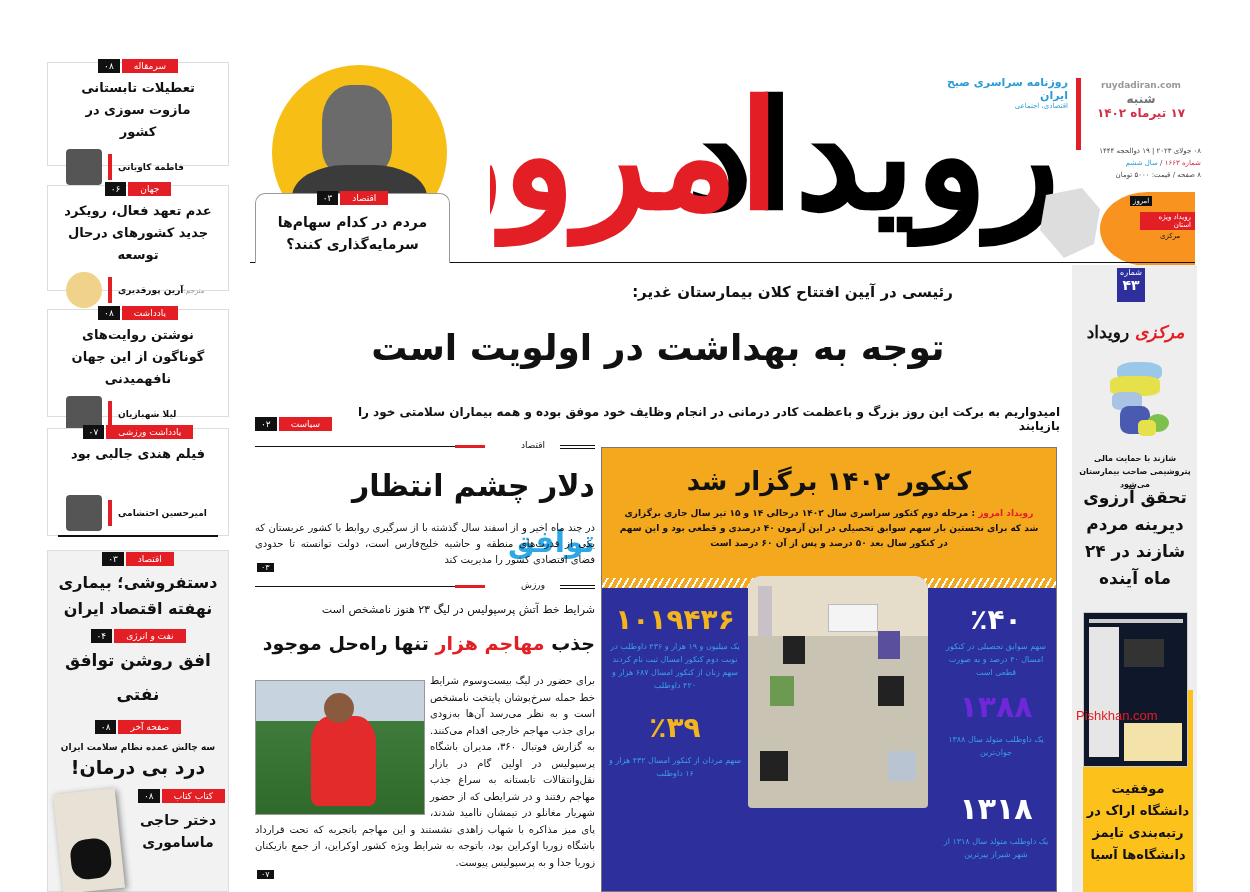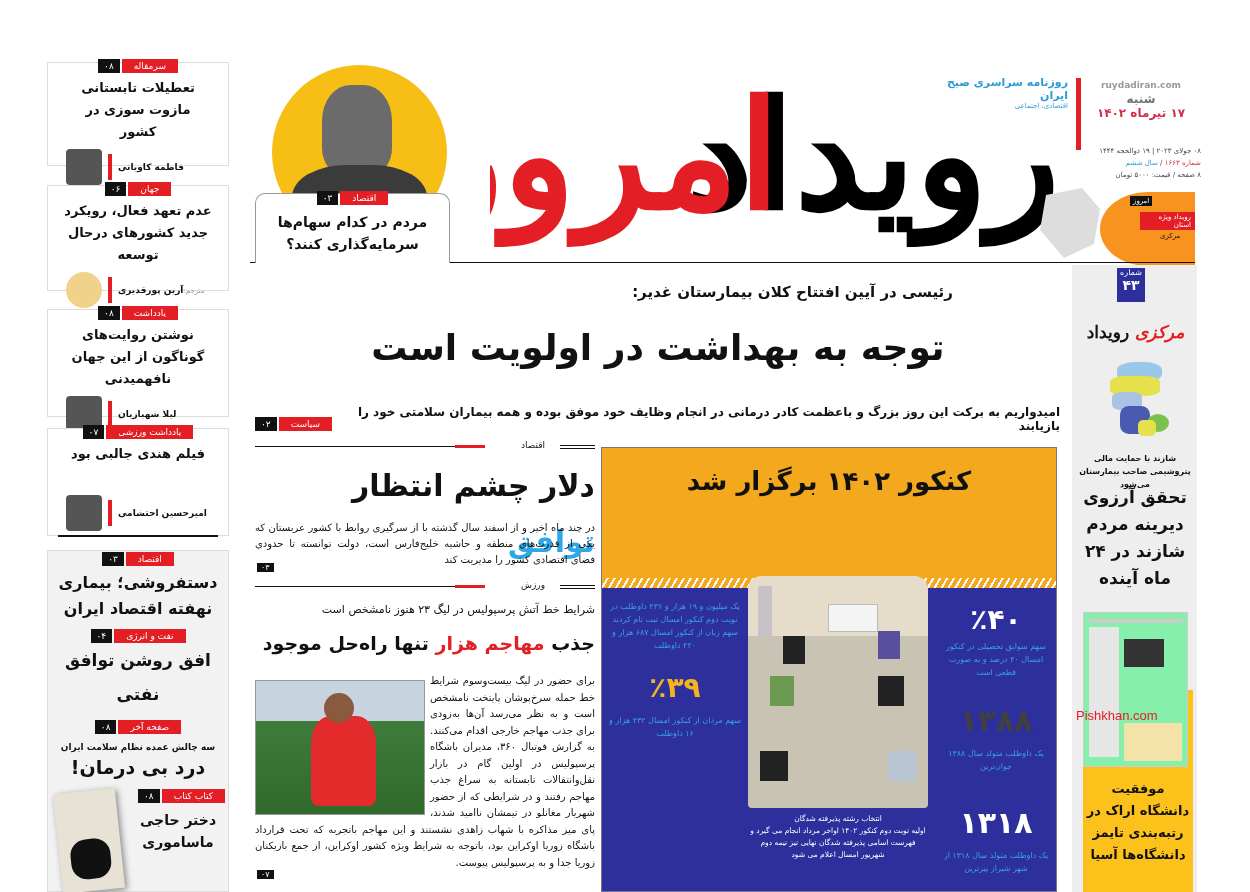--- a/index.html
+++ b/index.html
@@ -188,50 +188,51 @@
   <div class="abs" style="left:68px;top:12px;width:30px;height:30px;background:#8a5a3f;border-radius:50%"></div>
 </div>
 <div class="abs" style="left:255px;top:673px;width:340px;text-align:justify;font-size:10px;line-height:16.5px">
   <div style="float:left;width:175px;height:145px"></div>
   <span>برای حضور در لیگ بیست‌وسوم شرایط خط حمله سرخ‌پوشان پایتخت نامشخص است و به نظر می‌رسد آن‌ها به‌زودی برای جذب مهاجم خارجی اقدام می‌کنند. به گزارش فوتبال ۳۶۰، مدیران باشگاه پرسپولیس در اولین گام در بازار نقل‌وانتقالات تابستانه به سراغ جذب مهاجم رفتند و در شرایطی که از حضور شهریار مغانلو در تیمشان ناامید شدند، پای میز مذاکره با شهاب زاهدی نشستند و این مهاجم باتجربه که تحت قرارداد باشگاه زوریا اوکراین بود، باتوجه به شرایط ویژه کشور اوکراین، از جمع بازیکنان زوریا جدا و به پرسپولیس پیوست.</span>
 </div>
 <div class="abs" style="left:257px;top:870px;background:#111;color:#fff;font-size:8px;padding:0 4px">۰۷</div>
 
 <div class="abs yellow" style="left:601px;top:447px;width:456px;height:445px;border:1px solid #777">
   <div class="bold" style="text-align:center;font-size:26px;line-height:50px;margin-top:8px">کنکور ۱۴۰۲ برگزار شد</div>
+  <div style="text-align:center;font-size:9px;font-weight:bold;line-height:15px;padding:0 16px">
+    <span style="color:#e31e24">رویداد امروز</span> :
+    <span>مرحله دوم کنکور سراسری سال ۱۴۰۲ درحالی ۱۴ و ۱۵ تیر سال جاری برگزاری شد که برای نخستین بار سهم سوابق تحصیلی در این آزمون ۴۰ درصدی و قطعی بود و این سهم در کنکور سال بعد ۵۰ درصد و پس از آن ۶۰ درصد است</span>
+  </div>
   <div class="abs" style="left:0;right:0;top:130px;height:10px;background:repeating-linear-gradient(120deg,#f3a81d 0 4px,#fff 4px 6px)"></div>
   <div class="abs blue" style="left:0;right:0;top:140px;bottom:0"></div>
 
   <div class="abs" style="left:6px;top:152px;width:134px;text-align:center">
+    <div class="yel-txt bold" style="font-size:28px;line-height:40px">۱۰۱۹۴۳۶</div>
     <div class="stat-txt">یک میلیون و ۱۹ هزار و ۴۳۶ داوطلب در نوبت دوم کنکور امسال ثبت نام کردند</div>
     <div class="stat-txt">سهم زنان از کنکور امسال ۶۸۷ هزار و ۴۲۰ داوطلب</div>
     <div class="yel-txt bold" style="font-size:28px;line-height:52px;margin-top:10px">٪۳۹</div>
     <div class="stat-txt">سهم مردان از کنکور امسال ۴۳۲ هزار و ۱۶ داوطلب</div>
   </div>
 
   <div class="abs" style="left:146px;top:128px;width:180px;height:232px;background:#c9c3b3;border-radius:14px 14px 4px 4px;overflow:hidden">
     <div class="abs" style="left:0;right:0;top:0;height:60px;background:#e5ddc9"></div>
     <div class="abs" style="left:80px;top:28px;width:50px;height:28px;background:#f4f4f4;border:1px solid #bbb"></div>
     <div class="abs" style="left:10px;top:10px;width:14px;height:50px;background:#c8c2c8"></div>
     <div class="abs" style="left:35px;top:60px;width:22px;height:28px;background:#222"></div>
     <div class="abs" style="left:130px;top:55px;width:22px;height:28px;background:#5a4f9c"></div>
     <div class="abs" style="left:22px;top:100px;width:24px;height:30px;background:#6b9a50"></div>
     <div class="abs" style="left:130px;top:100px;width:26px;height:30px;background:#222"></div>
     <div class="abs" style="left:12px;top:175px;width:28px;height:30px;background:#222"></div>
     <div class="abs" style="left:140px;top:175px;width:28px;height:30px;background:#b8c4d2"></div>
   </div>
-  <div class="abs" style="left:146px;top:365px;width:180px;text-align:center;font-size:7.5px;line-height:12px;color:#fff">
-    <div>انتخاب رشته پذیرفته شدگان</div>
-    <div>اولیه نوبت دوم کنکور ۱۴۰۲ اواخر مرداد انجام می گیرد و فهرست اسامی پذیرفته شدگان نهایی نیز نیمه دوم شهریور امسال اعلام می شود</div>
-  </div>
 
   <div class="abs" style="left:336px;top:152px;width:116px;text-align:center">
     <div class="bold" style="color:#fff;font-size:28px;line-height:40px">٪۴۰</div>
     <div class="stat-txt">سهم سوابق تحصیلی در کنکور امسال ۴۰ درصد و به صورت قطعی است</div>
-    <div class="bold" style="color:#404040;font-size:30px;line-height:52px;margin-top:16px">۱۳۸۸</div>
+    <div class="bold" style="color:#6d28d9;font-size:30px;line-height:52px;margin-top:2px">۱۳۸۸</div>
     <div class="stat-txt">یک داوطلب متولد سال ۱۳۸۸ جوان‌ترین</div>
     <div class="bold" style="color:#fff;font-size:30px;line-height:52px;margin-top:24px">۱۳۱۸</div>
     <div class="stat-txt">یک داوطلب متولد سال ۱۳۱۸ از شهر شیراز پیرترین</div>
   </div>
 </div>
 
 <div class="abs" style="left:1072px;top:265px;width:125px;height:627px;background:#eeeeee"></div>
 <div class="abs blue" style="left:1117px;top:268px;width:28px;height:34px;text-align:center;color:#fff">
   <div style="font-size:8px">شماره</div>
   <div class="bold" style="font-size:14px;line-height:16px">۴۳</div>
@@ -244,20 +245,20 @@
   <div class="abs" style="left:15px;top:0;width:45px;height:20px;background:#9ac8e8;border-radius:40%"></div>
   <div class="abs" style="left:8px;top:14px;width:50px;height:20px;background:#e6e04a;border-radius:30%"></div>
   <div class="abs" style="left:10px;top:30px;width:30px;height:18px;background:#a9c3e5;border-radius:30%"></div>
   <div class="abs" style="left:18px;top:44px;width:30px;height:28px;background:#4a5ab0;border-radius:30%"></div>
   <div class="abs" style="left:45px;top:52px;width:22px;height:18px;background:#7cc04e;border-radius:50%"></div>
   <div class="abs" style="left:36px;top:58px;width:18px;height:16px;background:#e6e04a;border-radius:30%"></div>
 </div>
 <div class="abs" style="left:1076px;top:452px;width:118px;text-align:center;font-size:8px;font-weight:bold;line-height:13px">شازند با حمایت مالی پتروشیمی صاحب بیمارستان می‌شود</div>
 <div class="abs" style="left:1076px;top:484px;width:118px;text-align:center;font-size:17px;font-weight:bold;line-height:27px">تحقق آرزوی دیرینه مردم شازند در ۲۴ ماه آینده</div>
 <div class="abs" style="left:1083px;top:690px;width:110px;height:202px;background:#fcc21b"></div>
-<div class="abs" style="left:1083px;top:612px;width:105px;height:155px;background:#86efac;border:1px solid #ccc">
+<div class="abs" style="left:1083px;top:612px;width:105px;height:155px;background:#0f172a;border:1px solid #ccc">
   <div class="abs" style="left:5px;top:6px;width:94px;height:4px;background:#ccc"></div>
   <div class="abs" style="left:5px;top:14px;width:30px;height:130px;background:#e6e6e6"></div>
   <div class="abs" style="left:40px;top:26px;width:40px;height:28px;background:#333"></div>
   <div class="abs" style="left:40px;top:110px;width:58px;height:38px;background:#f3e3a8"></div>
   <div class="abs" style="left:-8px;top:95px;font-size:13px;color:#e31e24;direction:ltr;font-family:'Liberation Sans',sans-serif">Pishkhan.com</div>
 </div>
 <div class="abs" style="left:1086px;top:778px;width:104px;text-align:center;font-size:13px;font-weight:bold;line-height:22px">موفقیت دانشگاه اراک در رتبه‌بندی تایمز دانشگاه‌ها آسیا</div>
 
 </body></html>

